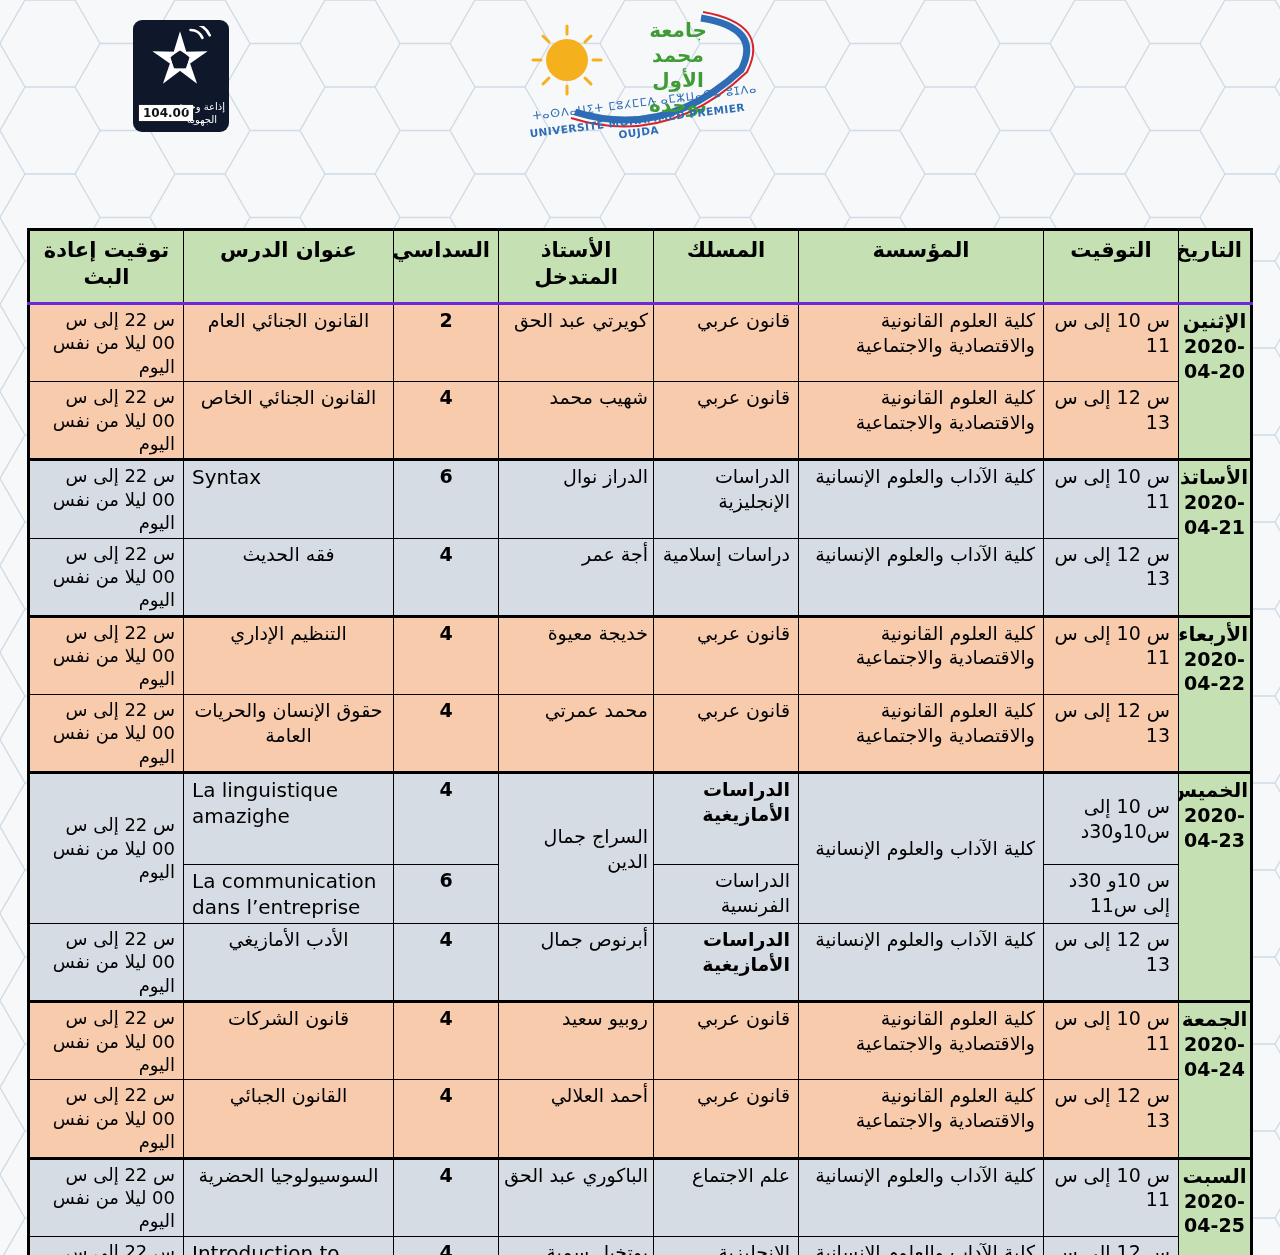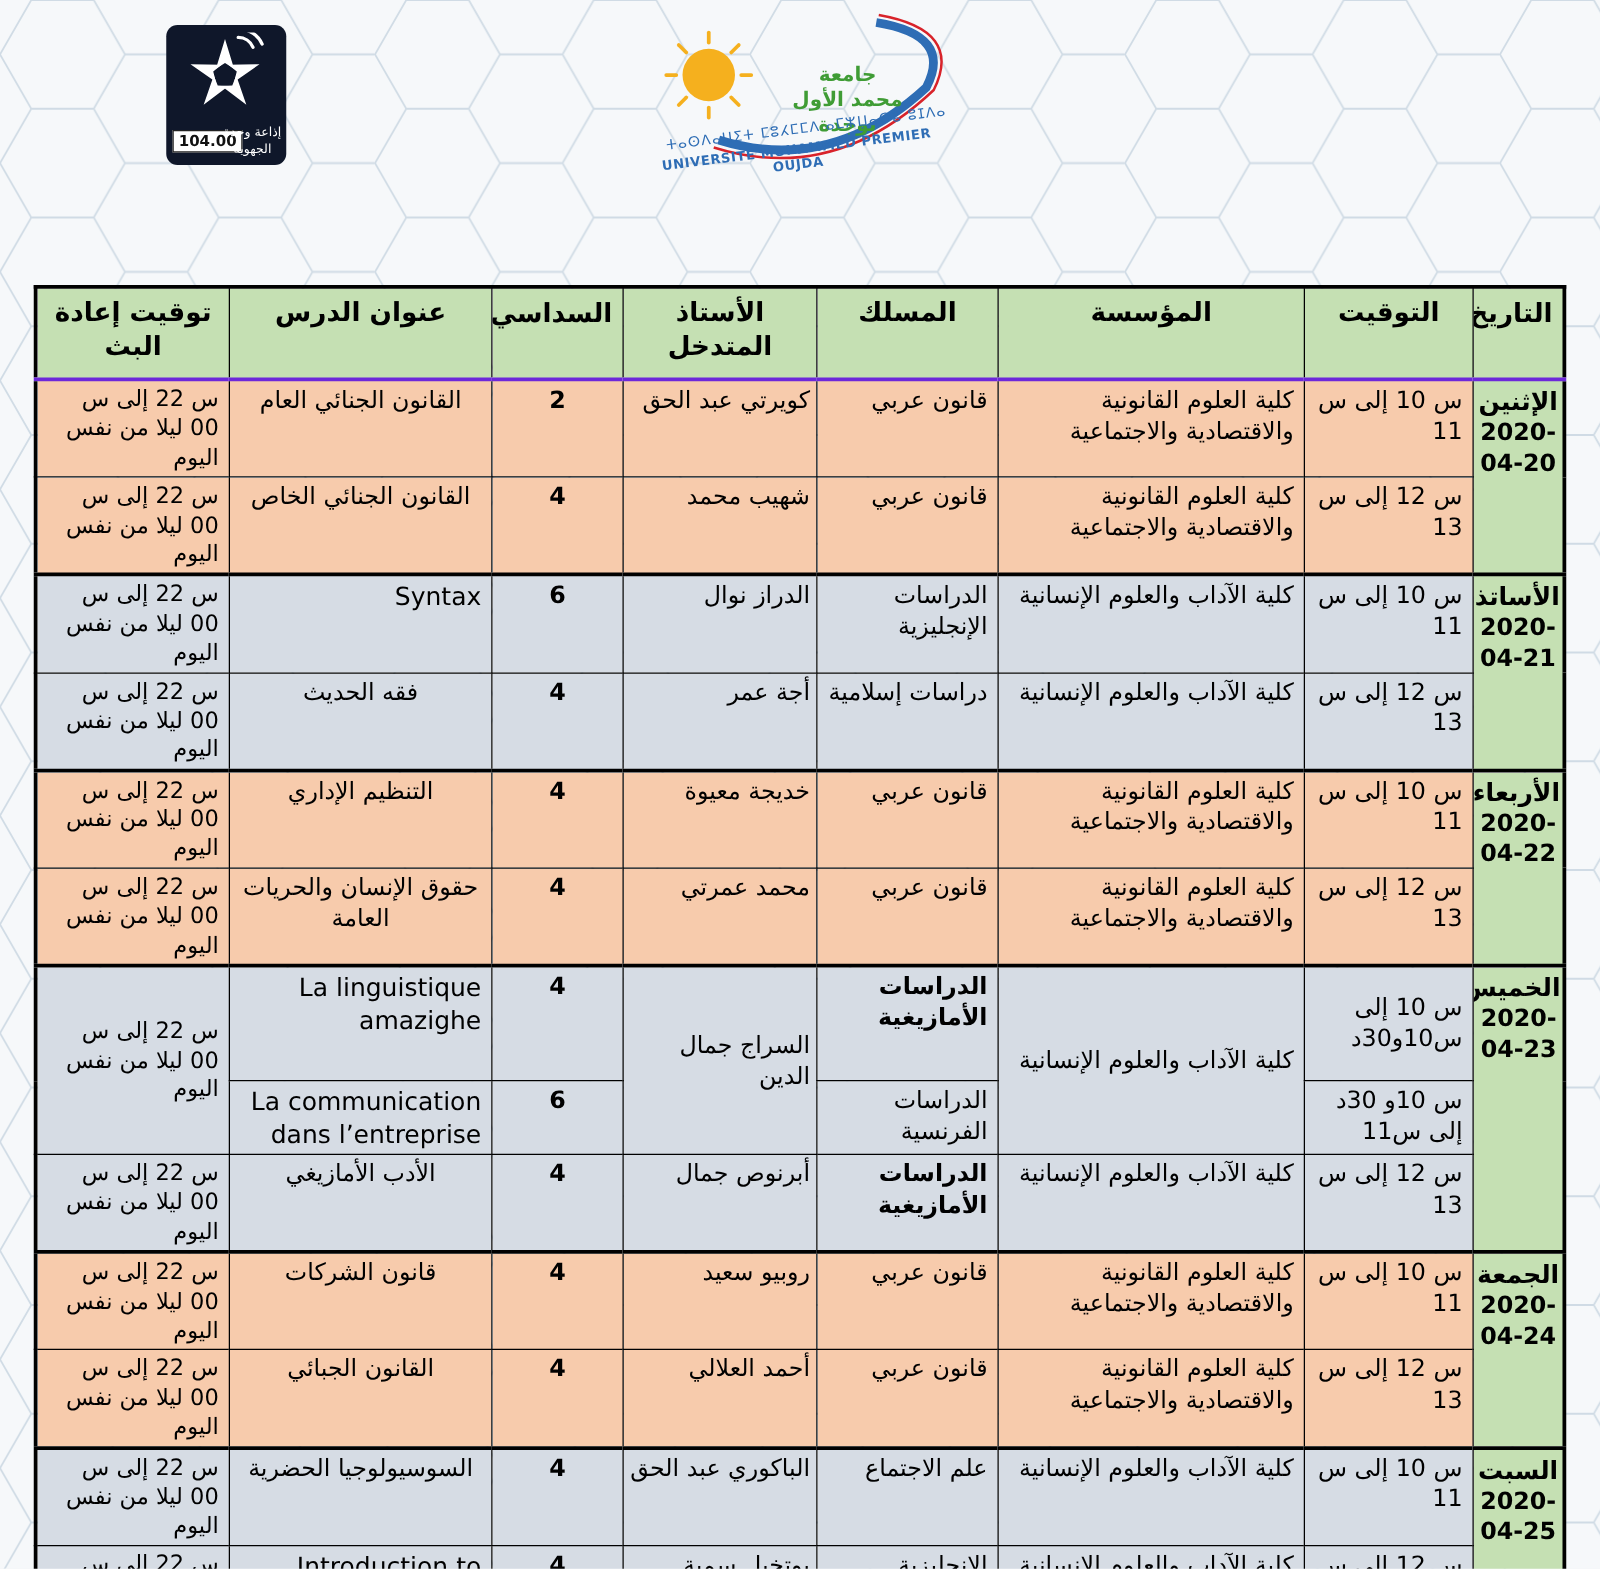--- a/index.html
+++ b/index.html
@@ -10,21 +10,21 @@
   .top{position:relative;height:228px;}
   .radio-logo{position:absolute;left:133px;top:20px;width:96px;height:112px;
     background:#0f172a;border-radius:9px;}
   .radio-logo svg{position:absolute;left:14px;top:6px;}
   .radio-freq{position:absolute;left:5px;bottom:10px;background:#fff;border:1px solid #222;
     font-size:12px;font-weight:bold;padding:0 4px;line-height:16px;color:#111;}
   .radio-name{position:absolute;right:4px;bottom:6px;color:#fff;font-size:10px;
     text-align:center;line-height:1.25;}
   .univ-logo{position:absolute;left:505px;top:8px;width:270px;height:140px;}
   .univ-ar{position:absolute;left:118px;top:10px;width:110px;text-align:center;
-    color:#3f9c35;font-weight:bold;font-size:16px;line-height:1.25;margin-top:32px;}
+    color:#3f9c35;font-weight:bold;font-size:20px;line-height:1.25;}
   .univ-tifinagh{position:absolute;left:20px;top:88px;width:240px;text-align:center;
     color:#2e6db5;font-size:11px;transform:rotate(-7deg);letter-spacing:1px;}
   .univ-latin{position:absolute;left:8px;top:106px;width:250px;text-align:center;
     color:#2e6db5;font-size:10.5px;font-weight:bold;transform:rotate(-7deg);letter-spacing:.5px;}
   .snrt-logo{position:absolute;left:820px;top:2px;width:260px;text-align:center;}
   .snrt-line1{color:#7e8e9b;font-size:11px;letter-spacing:6px;font-weight:bold;margin-top:2px;}
   .snrt-line2{color:#2f6db8;font-size:12px;font-weight:bold;letter-spacing:.5px;}
   .page-title{position:absolute;top:150px;left:0;width:100%;text-align:center;
     color:#2e5f9e;font-size:29px;font-weight:bold;direction:rtl;}
   
@@ -40,21 +40,21 @@
   .day-name{font-size:20px;font-weight:bold;}
   .date-line{font-weight:bold;}
   tr.day-start td{border-top:3px solid #000;}
   td.time div{text-align:right;}
   td.inst{text-align:right;}
   td.track{text-align:right;}
   td.track.bold{font-weight:bold;}
   td.prof{text-align:right;padding:3px 5px;margin-left:20px;}
   td.sem{text-align:center;font-weight:bold;}
   td.lesson{text-align:center;}
-  td.lesson.latin{direction:ltr;text-align:right;font-size:20px;}
+  td.lesson.latin{direction:ltr;text-align:left;font-size:20px;}
   td.reb{text-align:right;font-size:18px;}
   td.vmid{vertical-align:middle;}
 </style>
 </head>
 <body>
 
 <svg id="bg-net" width="1280" height="1255" xmlns="http://www.w3.org/2000/svg">
   <defs>
     <pattern id="hexpat" width="150" height="87" patternUnits="userSpaceOnUse">
       <path d="M0 43.5 L25 0 L75 0 L100 43.5 L75 87 L25 87 Z M100 43.5 L150 43.5" fill="none" stroke="#c9d6e1" stroke-width="1.4"></path>

